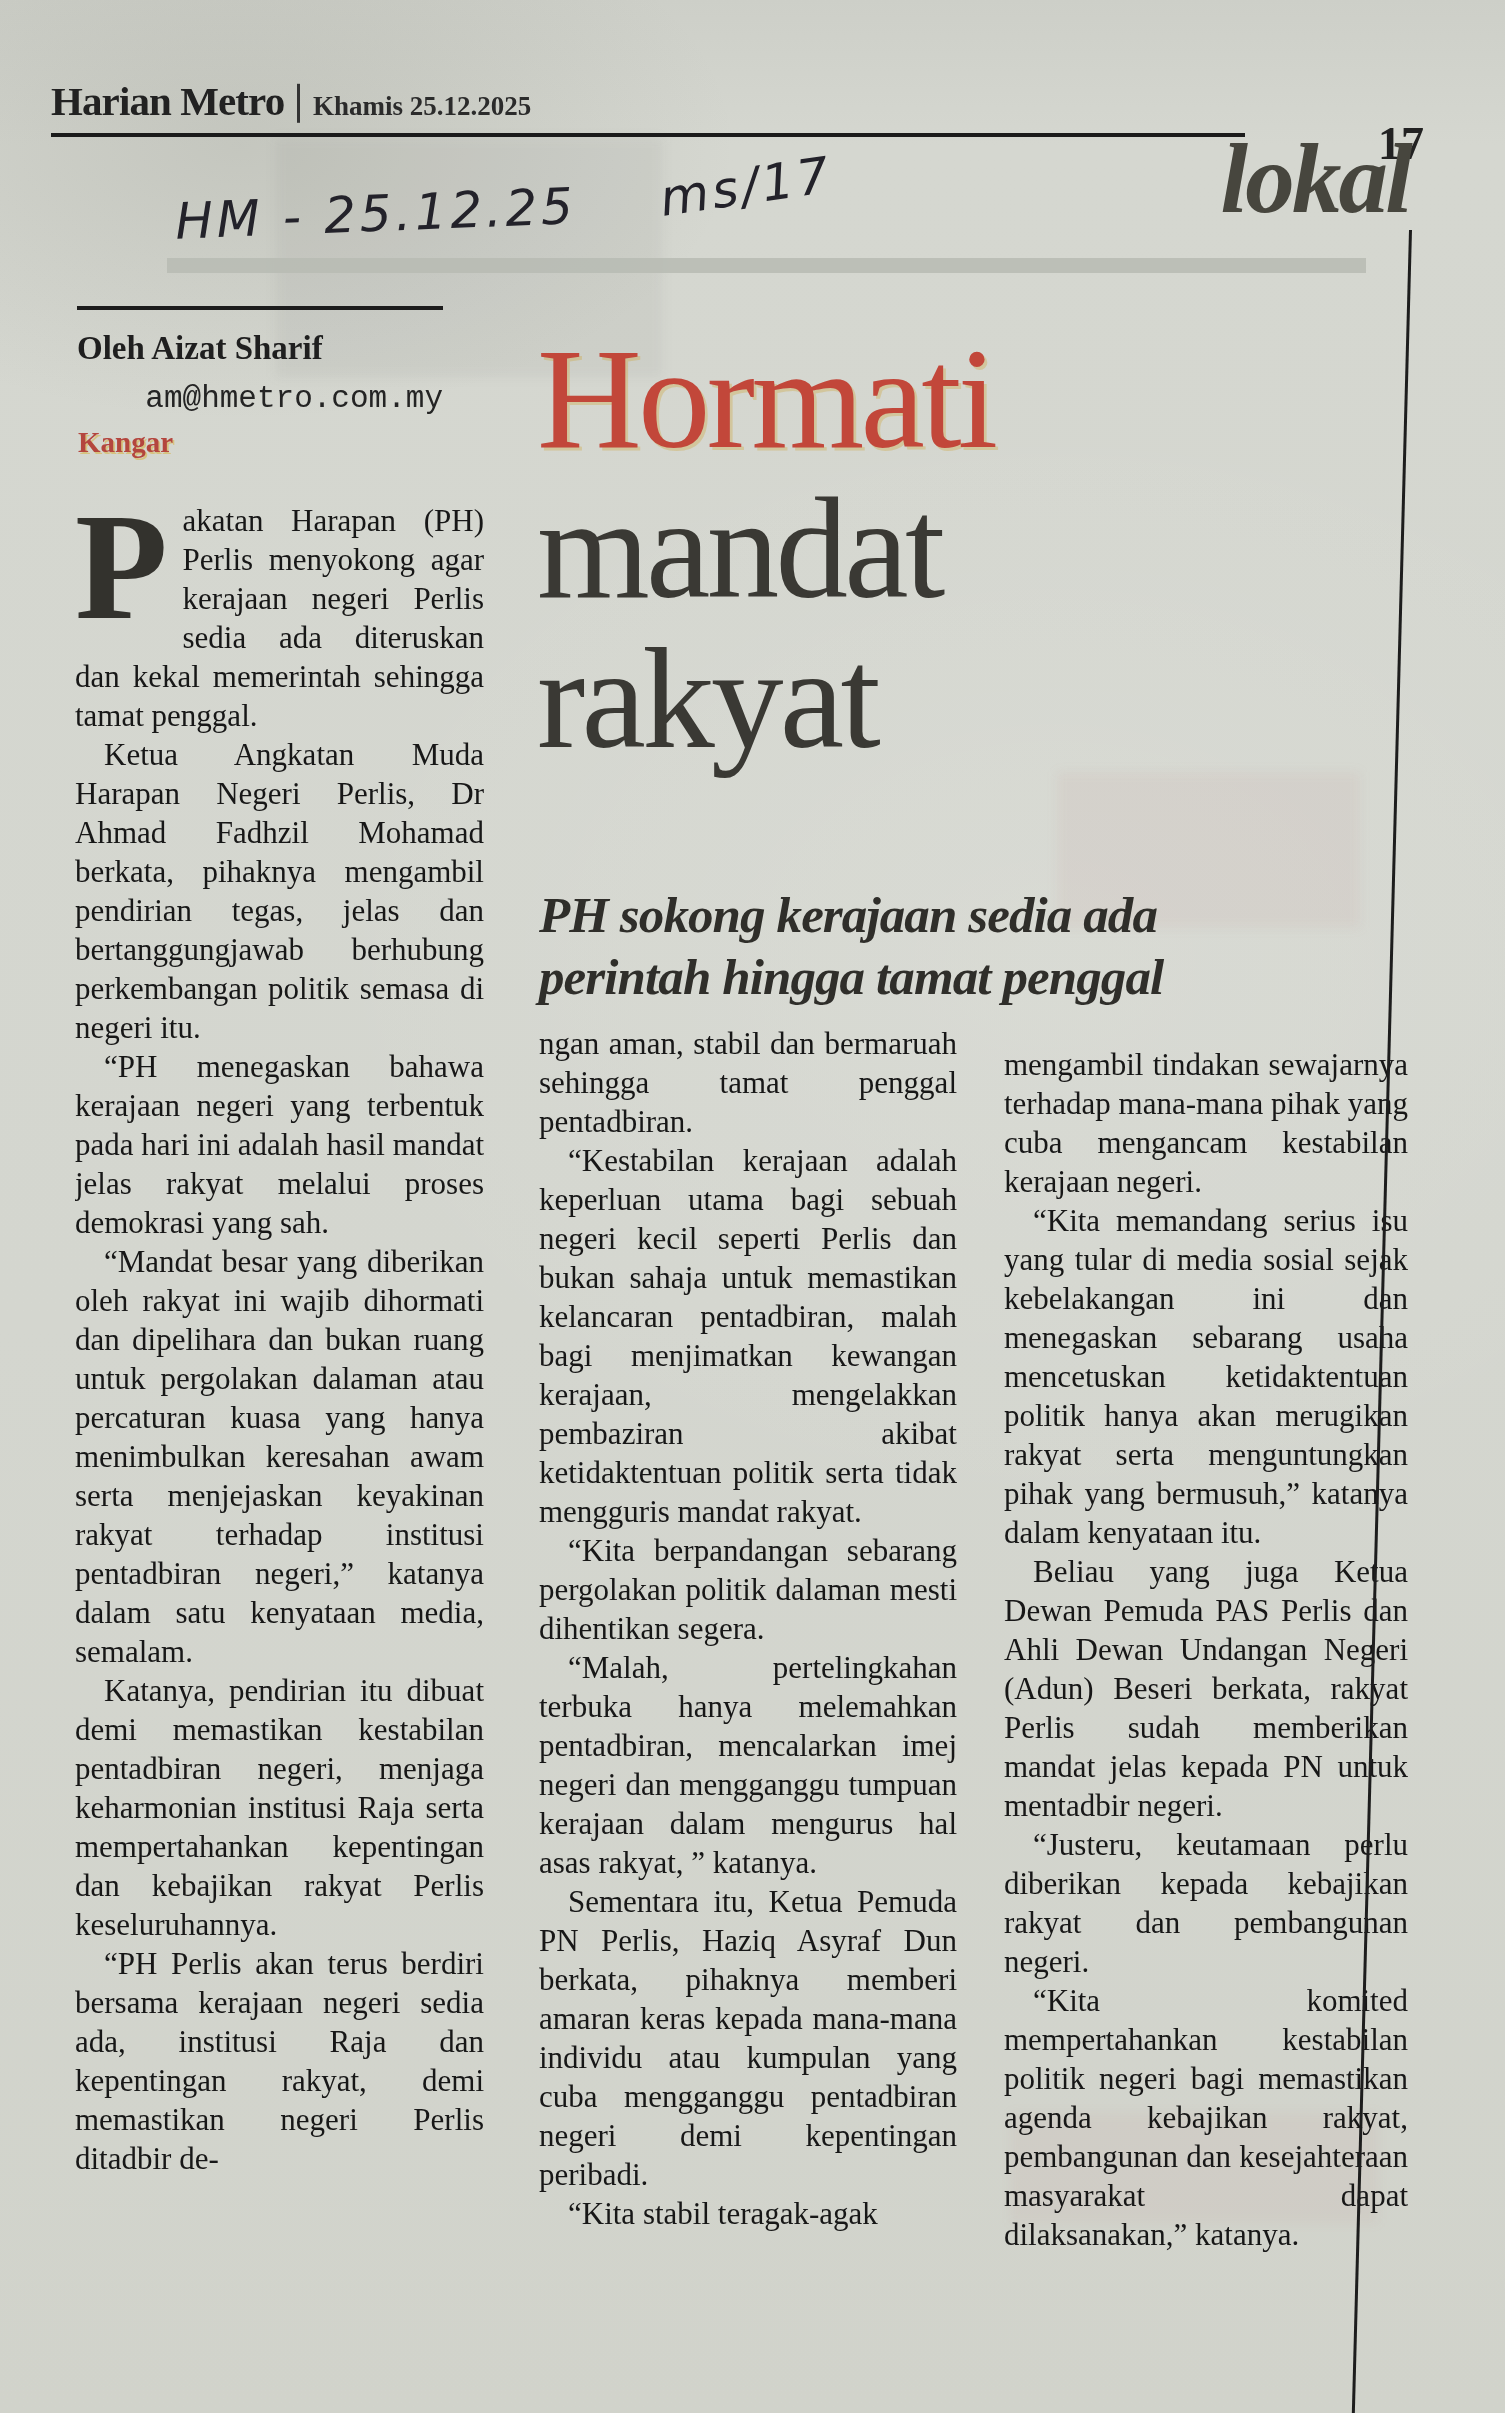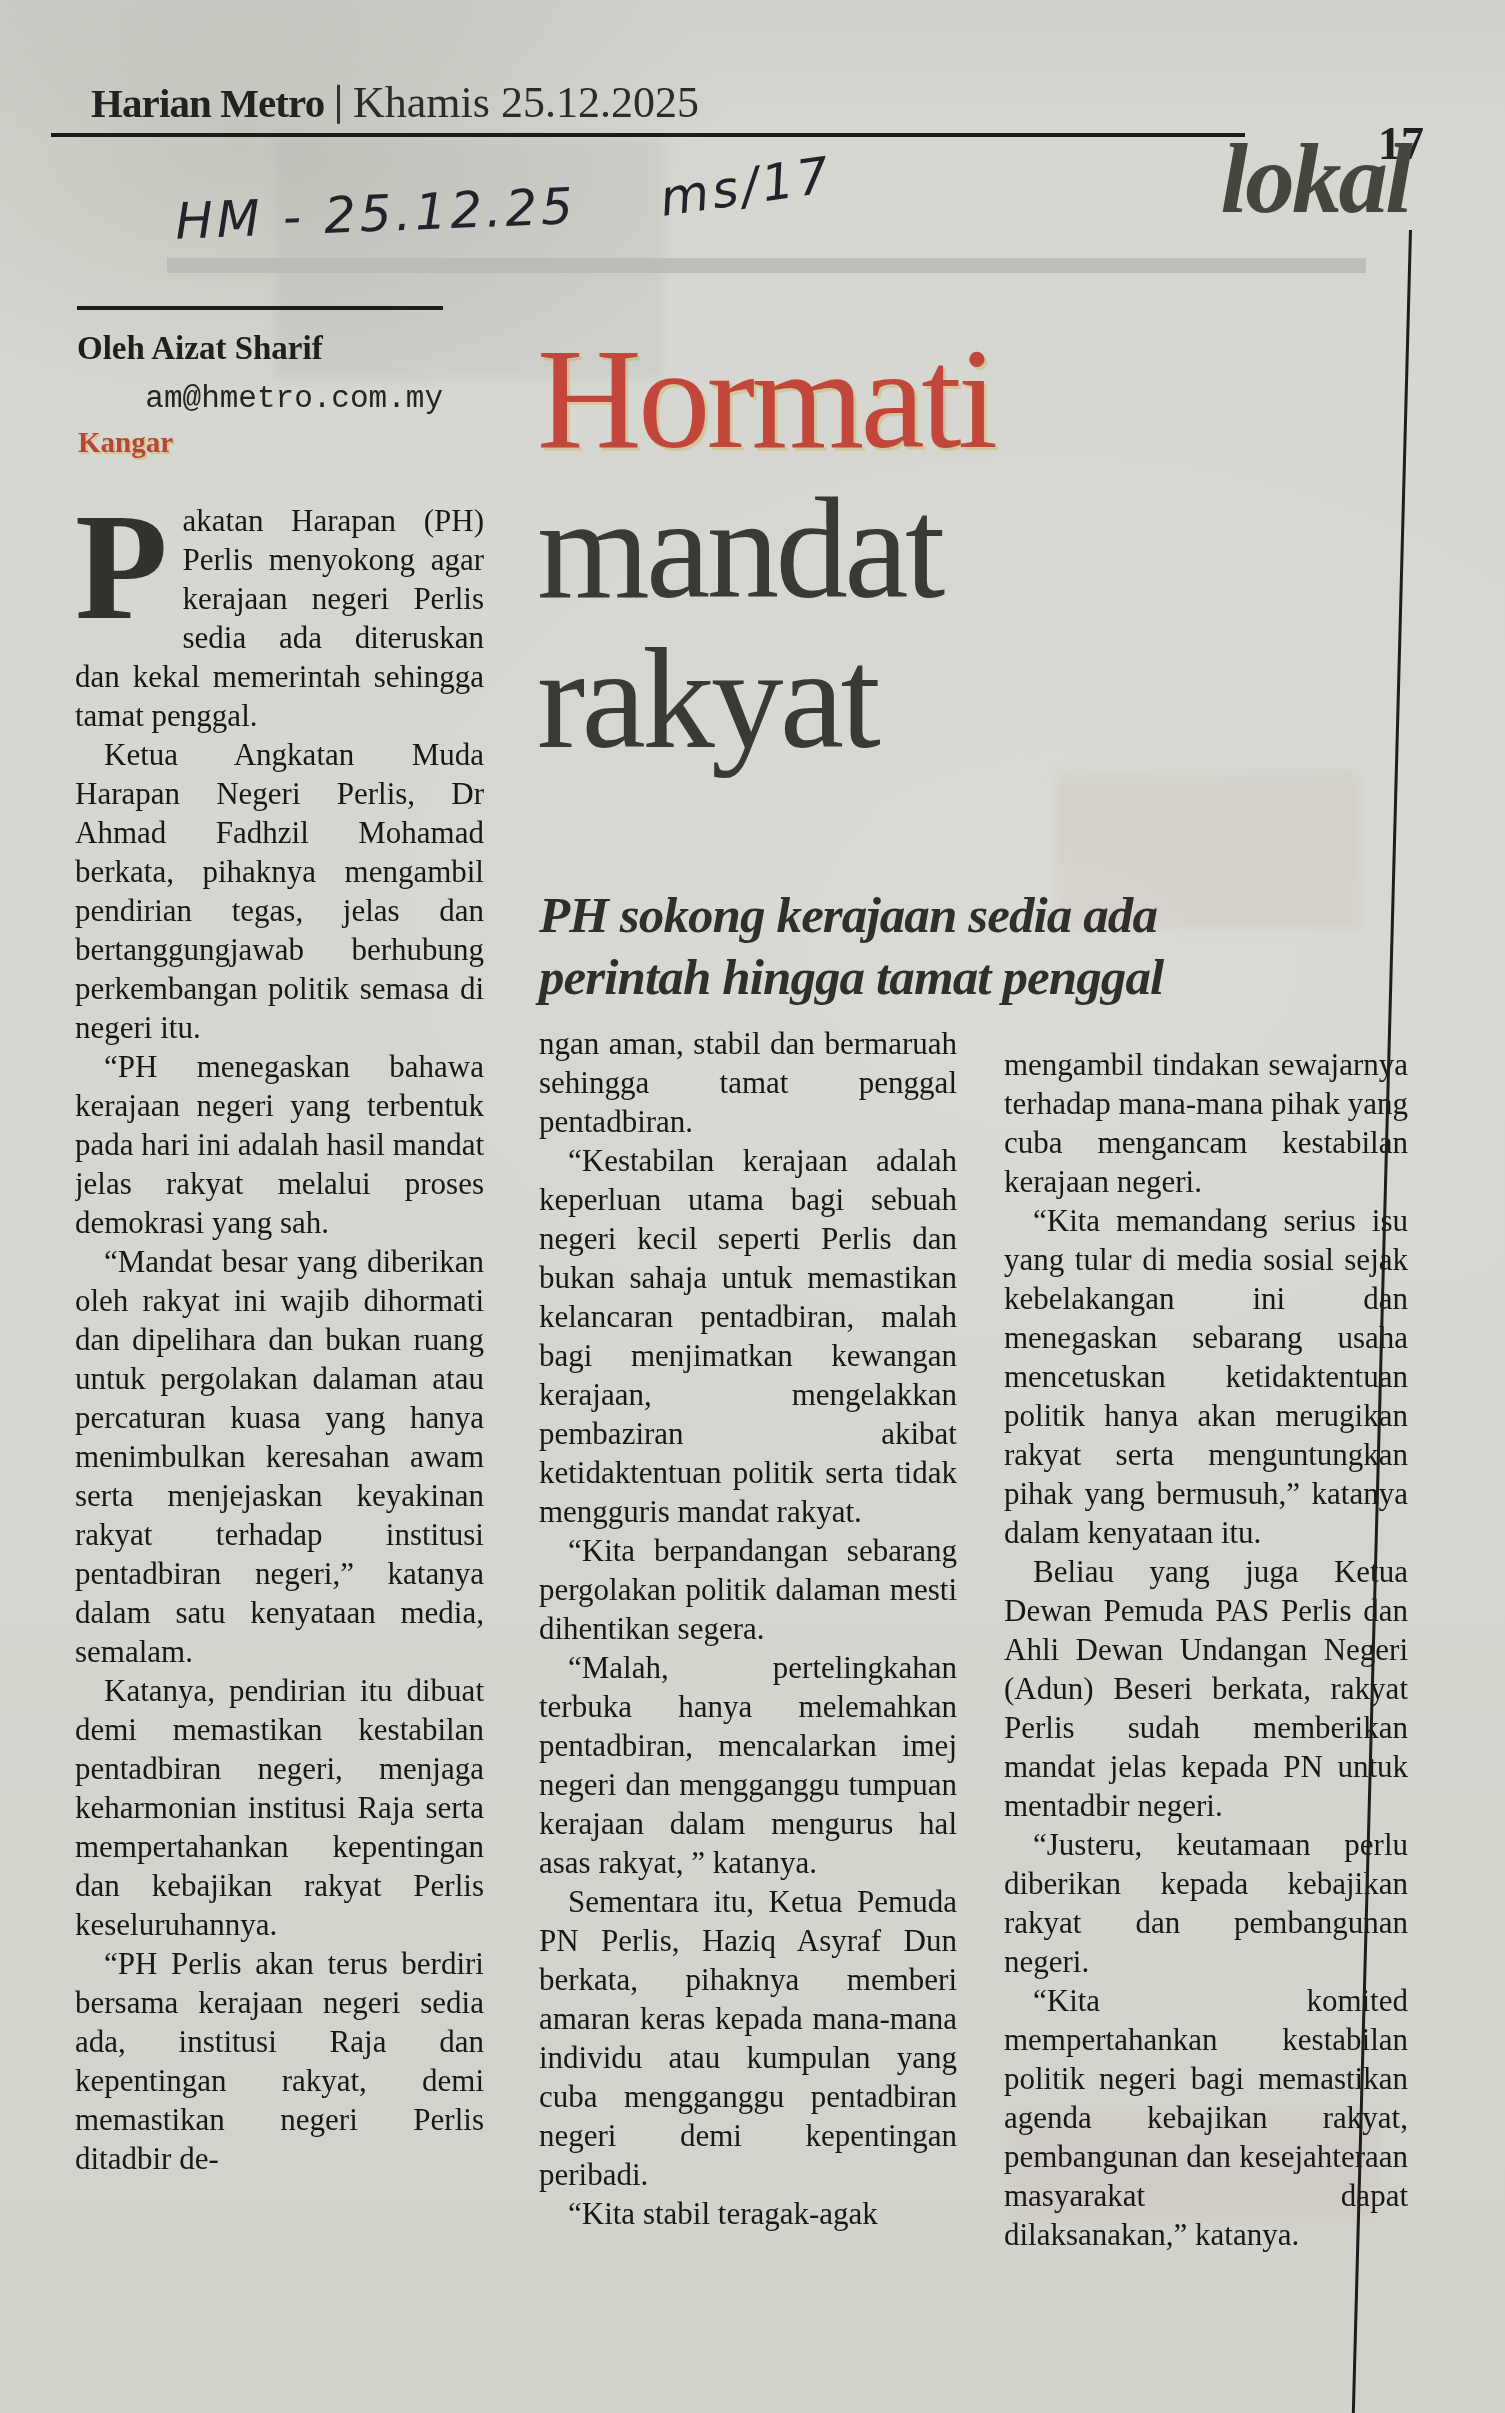--- a/index.html
+++ b/index.html
@@ -10,23 +10,23 @@
     background:
       radial-gradient(ellipse 827px 459px at 16% 6%, rgba(110,112,100,.16), transparent 60%),
       radial-gradient(ellipse 1102px 827px at 70% 40%, rgba(255,255,252,.10), transparent 70%),
       linear-gradient(180deg,#cdcfc8 0%, #d5d7d0 6%, #d4d6cf 55%, #d1d3cb 100%);
     overflow:hidden;
     font-family:"Liberation Serif", serif;
     color:#191919;
   }
   
   .masthead{position:absolute;left:51px;top:77px;display:flex;align-items:baseline;gap:13px;}
-  .masthead .brand{font-size:41px;font-weight:700;letter-spacing:-0.9px;color:#222;margin-left:40px;}
+  .masthead .brand{font-size:41px;font-weight:700;letter-spacing:-0.9px;color:#222;}
   .masthead .divider{width:2.8px;height:39px;background:#333;align-self:center;transform:translateY(1.8px);}
-  .masthead .date{font-size:44px;font-weight:400;color:#2b2b2b;letter-spacing:0;}
+  .masthead .date{font-size:27px;font-weight:700;color:#2b2b2b;letter-spacing:0;}
   .pageno{position:absolute;left:1323px;top:72px;width:101px;text-align:right;
           font-size:46px;font-weight:700;color:#222;margin-top:45px;}
   .header-rule{position:absolute;left:51px;top:133px;width:1194px;height:3.7px;background:#1b1b1b;}
   .section-label{position:absolute;left:992px;top:129px;width:418px;text-align:right;
           font-size:99px;line-height:1;font-style:italic;font-weight:700;
           color:var(--section-dark,#47463e);letter-spacing:-2.8px;}
   .handnote{position:absolute;left:175px;top:180px;font-family:"DejaVu Sans",sans-serif;
           font-style:italic;font-size:50px;color:#23222a;transform:rotate(-2.2deg);
           letter-spacing:3.7px;white-space:nowrap;}
   .handnote .note-page{display:inline-block;margin-left:64px;transform:translateY(-13px) rotate(-6deg);}

